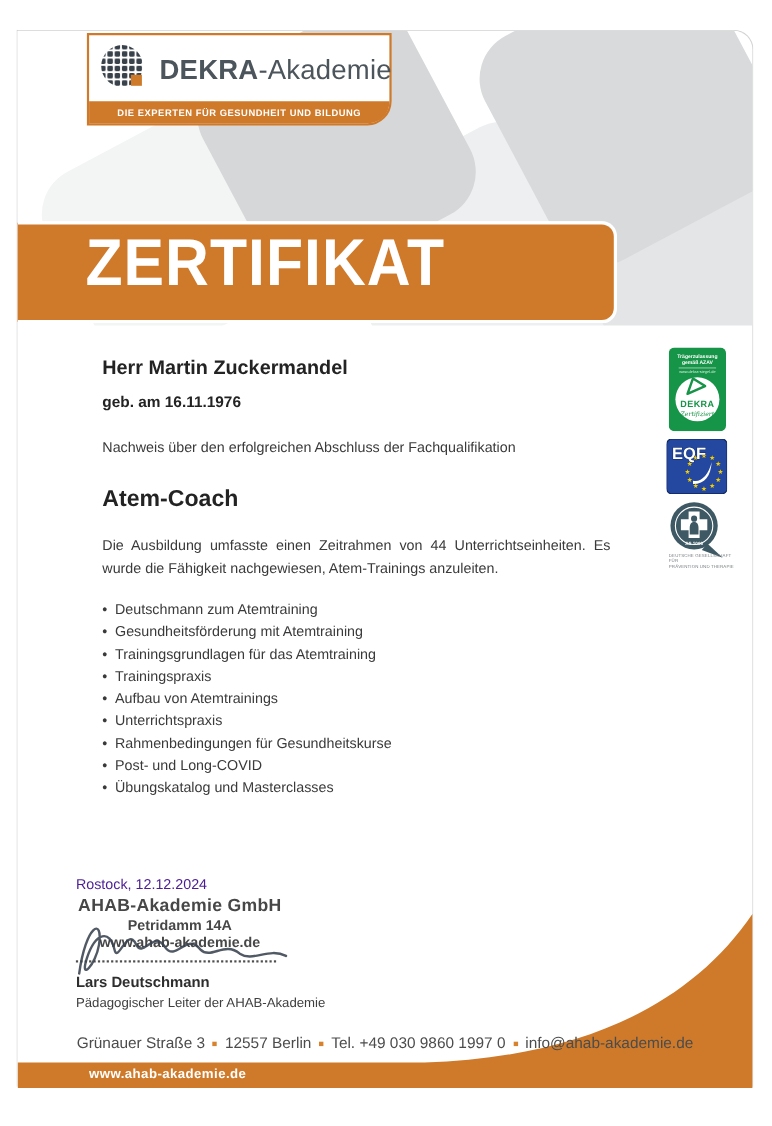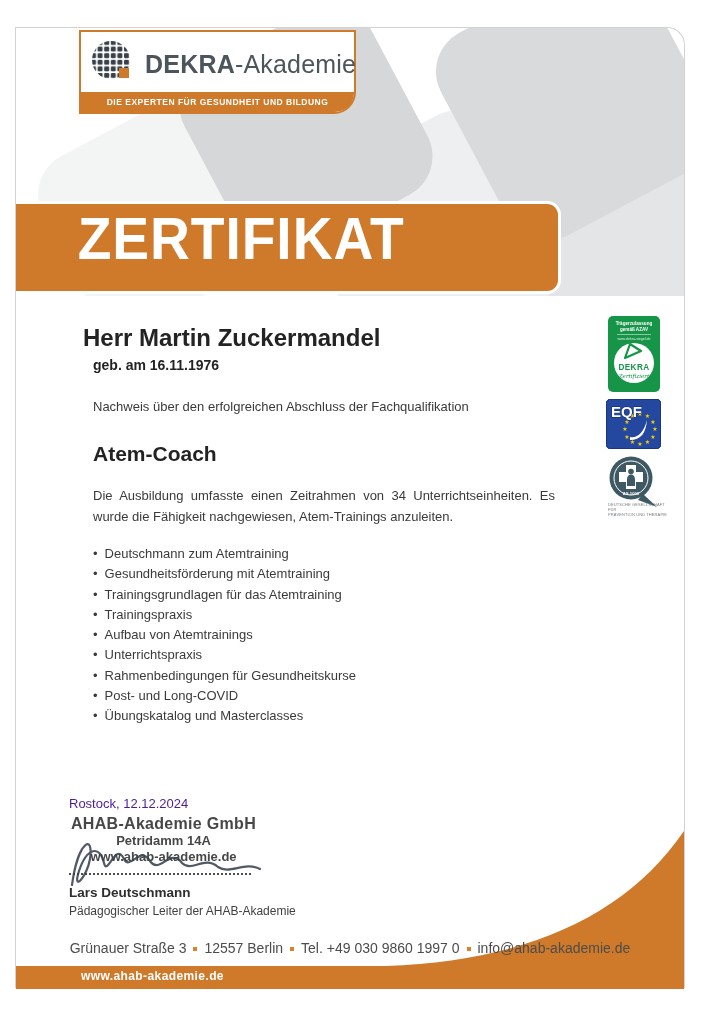--- a/index.html
+++ b/index.html
@@ -30,21 +30,21 @@
 
   
   .banner{position:absolute;left:0;top:173px;width:545px;height:93px;background:#cf7a2a;
           border:3px solid #fff;border-left:none;border-radius:0 14px 14px 0;z-index:5;
           box-sizing:border-box;display:flex;align-items:flex-start;padding-left:12px;}
   .banner-text{color:#fff;font-weight:700;font-size:60px;letter-spacing:1px;padding-left:54px;
                transform:scaleX(.92);transform-origin:left center;white-space:nowrap;}
 
   
   .abs{position:absolute;z-index:4;}
-  .name{left:67px;top:296px;font-size:24px;font-weight:700;color:#232323;}
+  .name{left:77px;top:296px;font-size:18px;font-weight:700;color:#232323;}
   .birth{left:77px;top:329px;font-size:14px;font-weight:700;color:#232323;}
   .intro{left:77px;top:371px;font-size:13px;color:#3a3a3a;}
   .qualification{left:77px;top:414px;font-size:21px;font-weight:700;color:#232323;}
   .description{left:77px;top:457px;width:462px;font-size:13px;line-height:21px;text-align:justify;color:#3a3a3a;}
   .topics{left:77px;top:516px;margin:0;padding:0;}
   .topics li{list-style:none;font-size:13px;line-height:20.3px;color:#3a3a3a;}
   .topics li::before{content:"•";margin-right:7px;}
 
   
   .place-date{left:53px;top:768px;font-size:13px;color:#4c1d95;}
@@ -104,21 +104,21 @@
     </div>
 
     <div class="banner">
       <span class="banner-text">ZERTIFIKAT</span>
     </div>
 
     <div class="abs name">Herr Martin Zuckermandel</div>
     <div class="abs birth">geb. am 16.11.1976</div>
     <div class="abs intro">Nachweis über den erfolgreichen Abschluss der Fachqualifikation</div>
     <div class="abs qualification">Atem-Coach</div>
-    <div class="abs description">Die Ausbildung umfasste einen Zeitrahmen von 34 Unterrichtseinheiten. Es wurde die Fähigkeit nachgewiesen, Atem-Trainings anzuleiten.</div>
+    <div class="abs description">Die Ausbildung umfasste einen Zeitrahmen von 44 Unterrichtseinheiten. Es wurde die Fähigkeit nachgewiesen, Atem-Trainings anzuleiten.</div>
 
     <ul class="abs topics">
       <li>Deutschmann zum Atemtraining</li>
       <li>Gesundheitsförderung mit Atemtraining</li>
       <li>Trainingsgrundlagen für das Atemtraining</li>
       <li>Trainingspraxis</li>
       <li>Aufbau von Atemtrainings</li>
       <li>Unterrichtspraxis</li>
       <li>Rahmenbedingungen für Gesundheitskurse</li>
       <li>Post- und Long-COVID</li>

